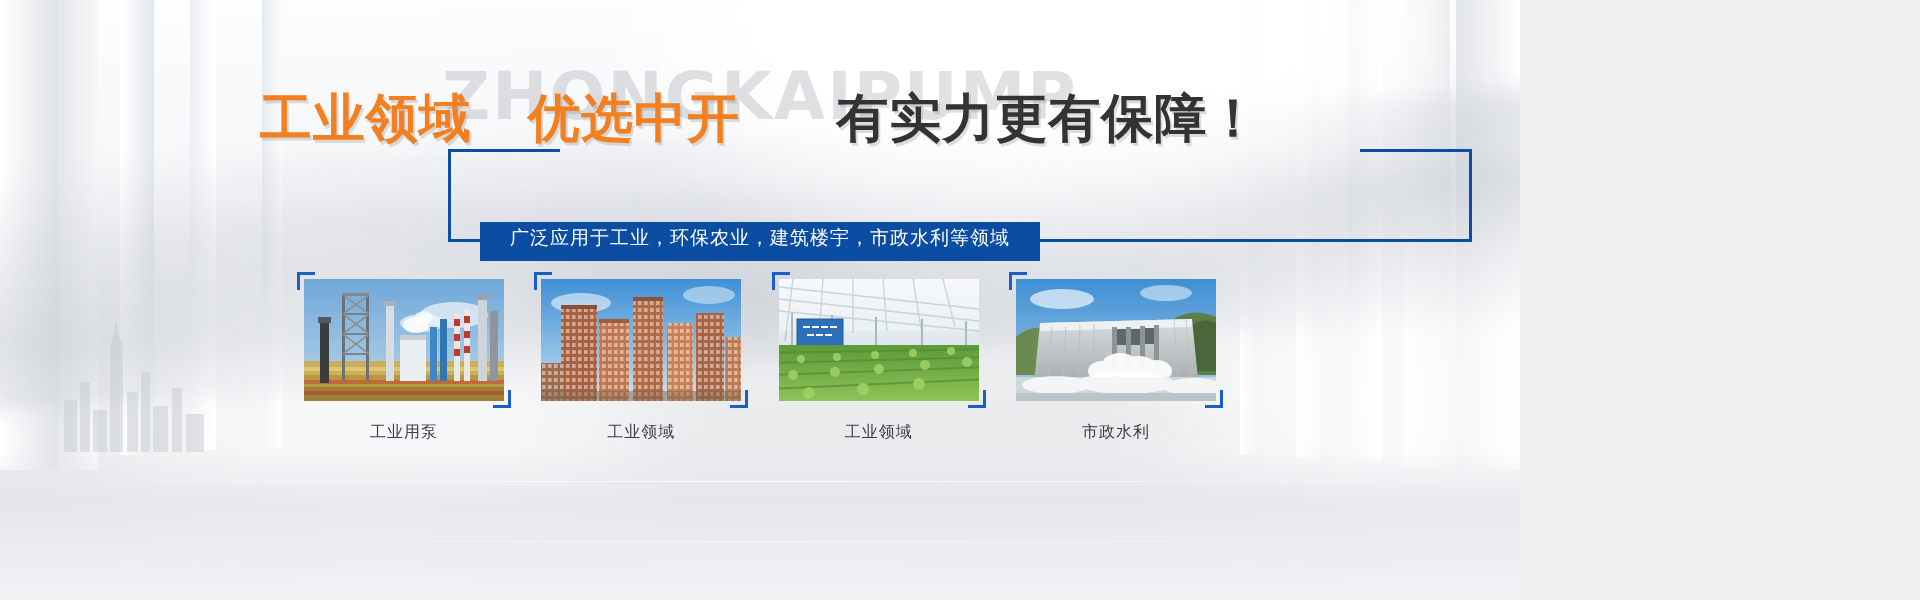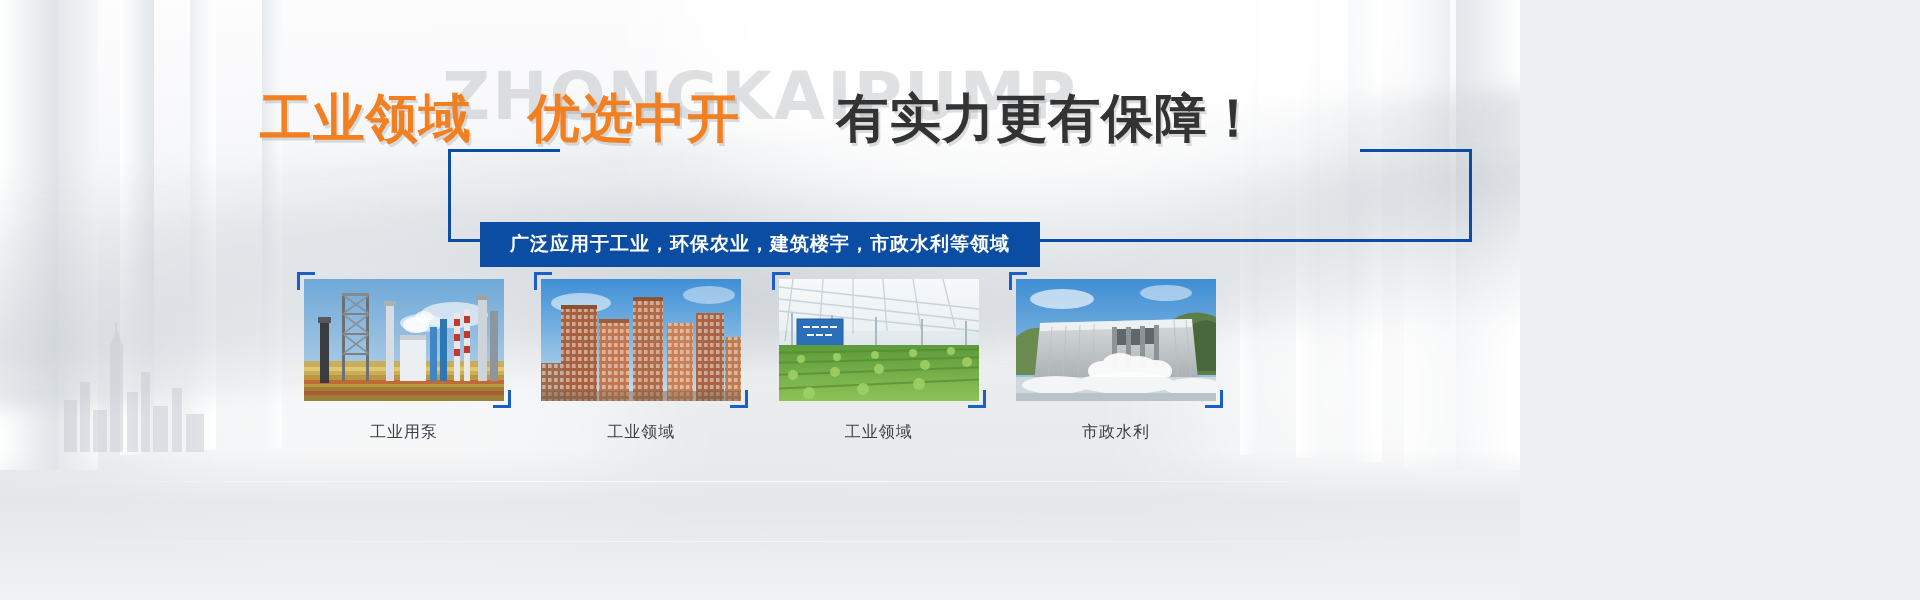--- a/index.html
+++ b/index.html
@@ -121,23 +121,23 @@
   #headline .gap { display:inline-block; width:18px; }
 
   
   #subtitle {
     position:absolute;
     left:50%; transform:translateX(-50%);
     top:222px;
     background:#0b4da2;
     color:#ffffff;
     font-size:19px;
-    font-weight:bold;
+    font-weight:normal;
     letter-spacing:1px;
-    padding:9px 30px 10px 30px;
+    padding:3px 30px 10px 30px;
     white-space:nowrap;
   }
 
   
   #cards {
     position:absolute;
     left:50%; transform:translateX(-50%);
     top:272px;
     width:926px;
     display:flex;

